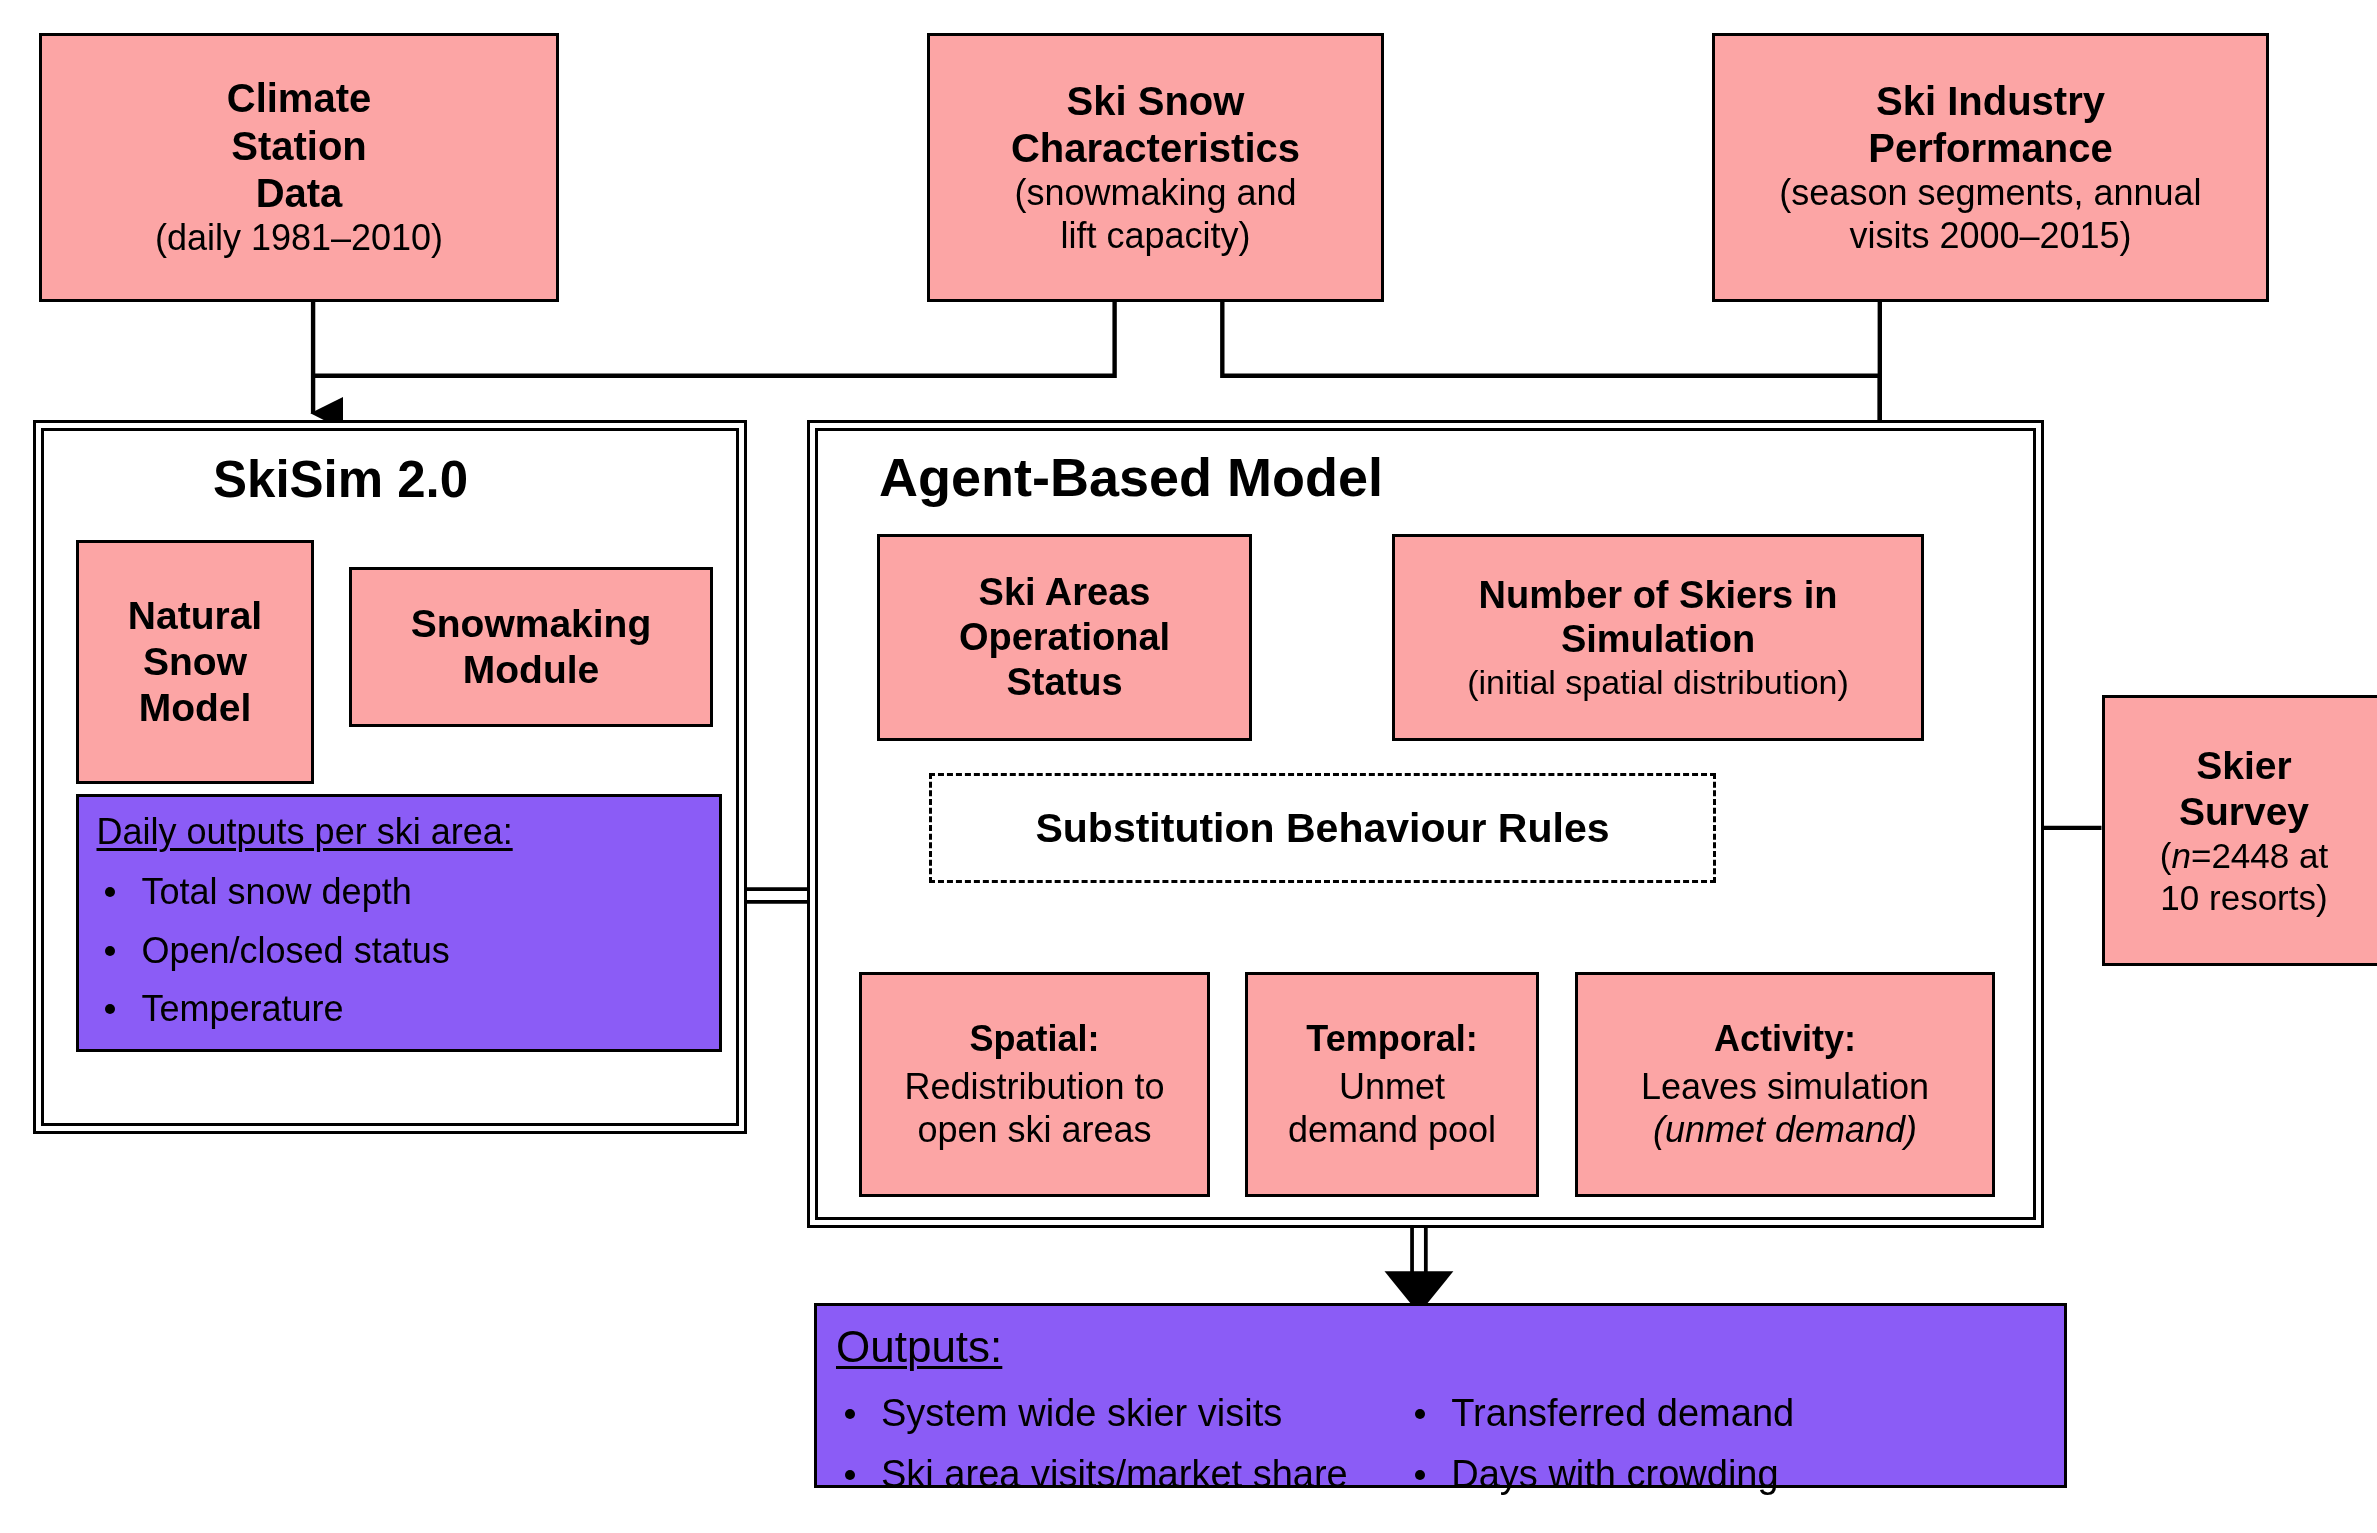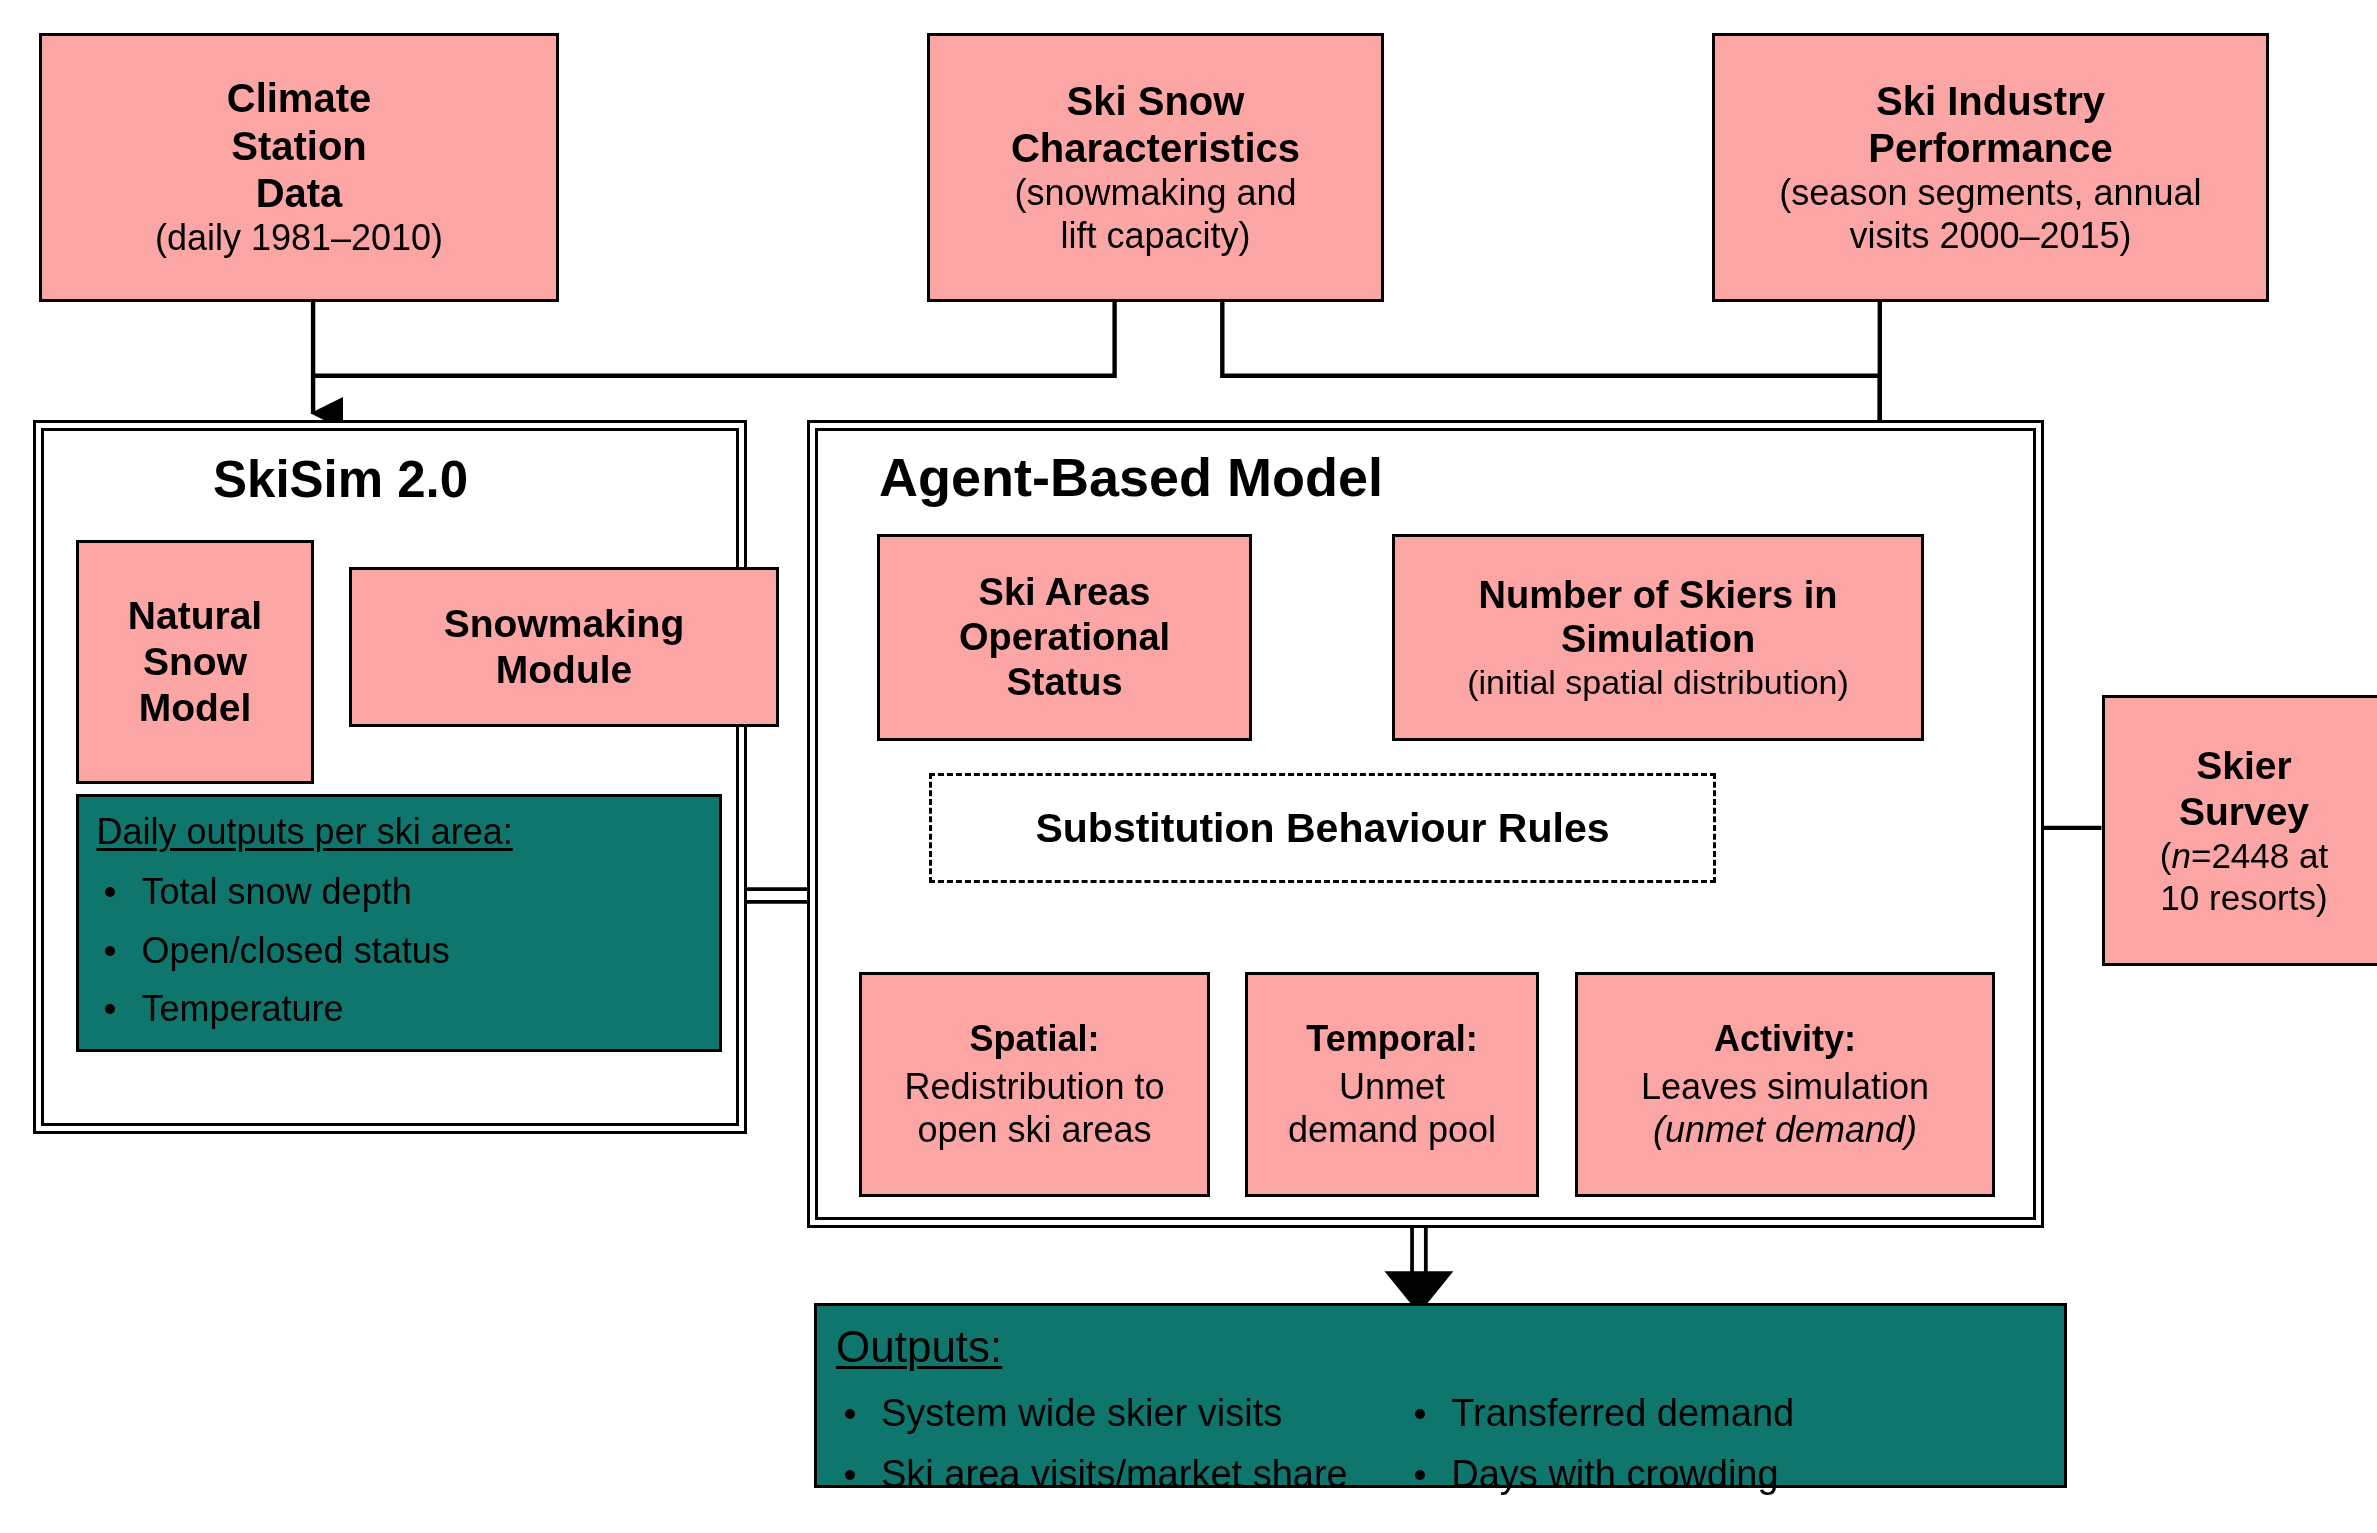--- a/index.html
+++ b/index.html
@@ -22,21 +22,21 @@
     border: 3.8px solid #000000;
     display: flex;
     flex-direction: column;
     align-items: center;
     justify-content: center;
     text-align: center;
     line-height: 1.18;
   }
   .box.thin { border-width: 3.1px; }
   .box.dashed { border-style: dashed; border-width: 3.8px; }
-  .box.gray { background: #0f766e; }
+  .box.gray { background: #8b5cf6; }
   .box.nofill { background: transparent; }
   .outer {
     position: absolute;
     box-sizing: border-box;
     border: 3.1px solid #000000;
     background: #ffffff;
   }
   .outer .inner-ring {
     position: absolute;
     left: 5px; top: 5px; right: 5px; bottom: 5px;
@@ -180,21 +180,21 @@
     <div class="inner-ring"></div>
   </div>
   <div class="panel-label" style="left:213px; top:450px; font-size:51px;">SkiSim 2.0</div>
 
   <div class="box thin" style="left:76px; top:540px; width:238px; height:244px; font-size:39px;">
     <span class="bold lbl">Natural</span>
     <span class="bold lbl">Snow</span>
     <span class="bold lbl">Model</span>
   </div>
 
-  <div class="box thin" style="left:349px; top:567px; width:430px; height:160px; font-size:39px;">
+  <div class="box thin" style="left:349px; top:567px; width:364px; height:160px; font-size:39px;">
     <span class="bold lbl">Snowmaking</span>
     <span class="bold lbl">Module</span>
   </div>
 
   <div class="box thin gray" style="left:76px; top:794px; width:646px; height:258px; font-size:36px; align-items:flex-start; justify-content:flex-start; padding:13.8px 0 0 17.5px; text-align:left;">
     <span class="hdr lbl" style="font-size:36px; margin-bottom:10px;">Daily outputs per ski area:</span>
     <ul class="bullets" style="font-size:36px; line-height:1.62;">
       <li>Total snow depth</li>
       <li>Open/closed status</li>
       <li>Temperature</li>

